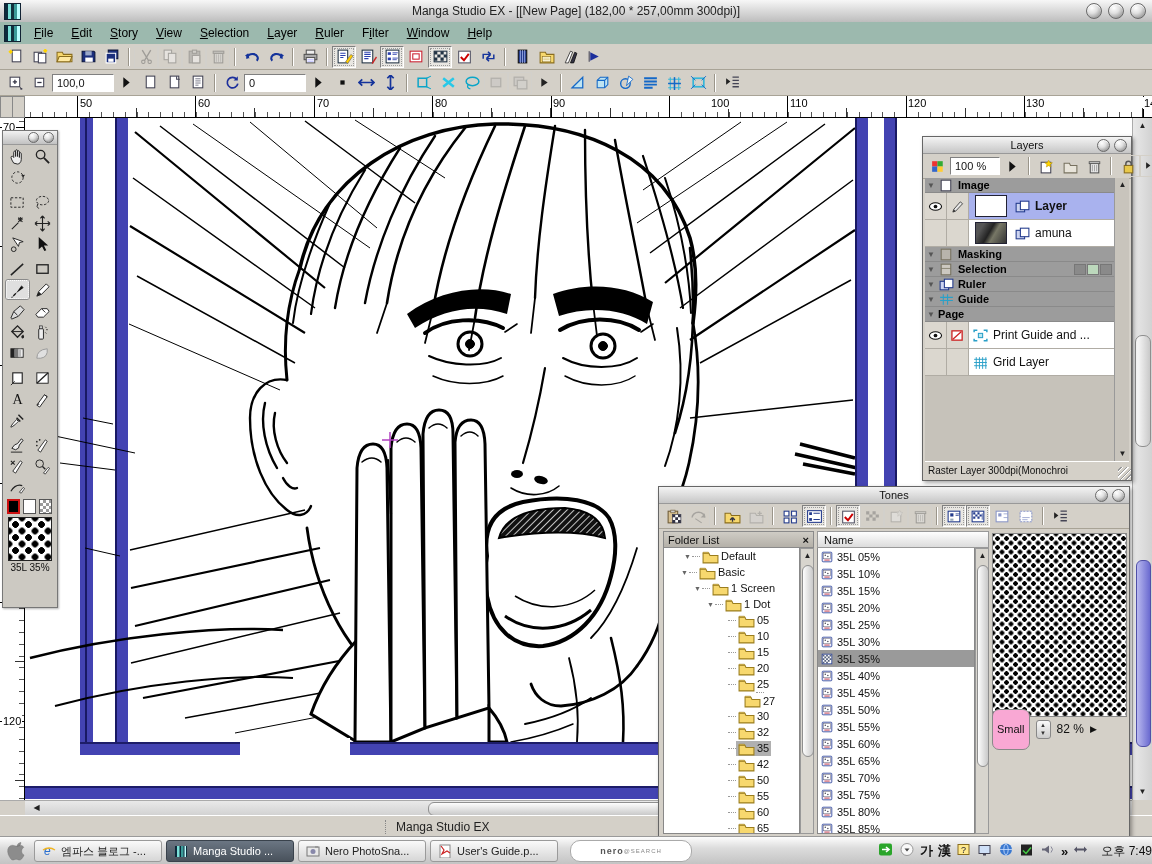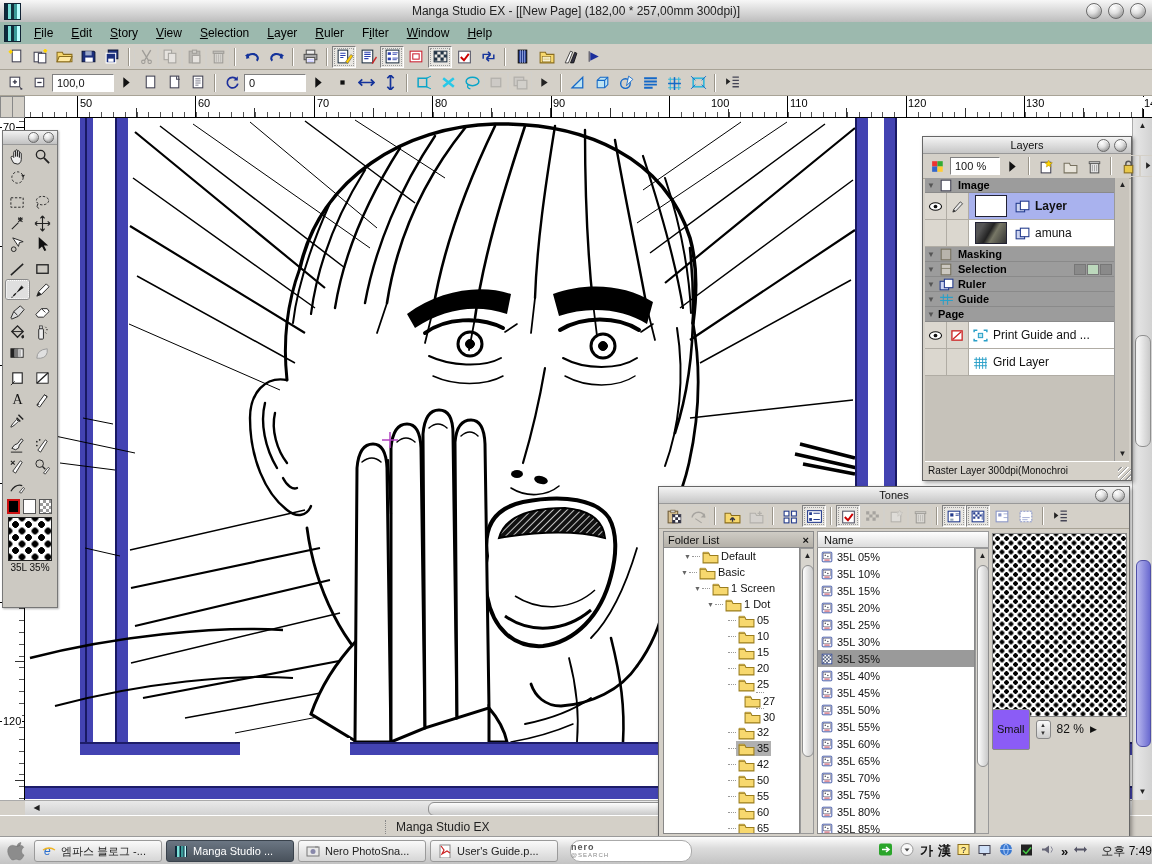--- a/index.html
+++ b/index.html
@@ -113,29 +113,29 @@
   #namepane{position:absolute;left:158px;top:44px;width:172px;bottom:3px}
   #namehdr{height:17px;background:linear-gradient(#fefefe,#dcdcdc);border:1px solid #999;font-size:11px;display:flex;align-items:center;padding-left:6px;box-sizing:border-box}
   #tlist{position:absolute;left:0;right:14px;top:17px;bottom:0;background:#fff;border:1px solid #888;border-top:none;overflow:hidden}
   .nrow{height:17px;display:flex;align-items:center;gap:3px;font-size:11px;padding-left:2px}
   .nrow.sel{background:#9a9a9a}
   .nrow .ic{width:14px;height:14px}
   #preview{position:absolute;left:333px;top:46px;width:133px;height:182px;background:#fff;border:1px solid #888;
     background-image:radial-gradient(circle,#000 2.1px,transparent 2.4px),radial-gradient(circle,#000 2.1px,transparent 2.4px);
     background-size:9px 9px;background-position:0 0,4.5px 4.5px}
   #prevctl{position:absolute;left:333px;top:232px;width:133px;height:20px;display:flex;align-items:center;gap:6px}
-  .dd{height:17px;background:#8b5cf6;border:1px solid #888;font-size:11px;display:flex;align-items:center;padding:11px 4px;border-radius:2px}
+  .dd{height:17px;background:#f9a8d4;border:1px solid #888;font-size:11px;display:flex;align-items:center;padding:11px 4px;border-radius:7px}
   .stepper{width:13px;height:17px;border:1px solid #888;border-radius:3px;background:linear-gradient(#fafafa,#ccc);font-size:6px;line-height:8px;text-align:center;color:#333}
   
   #taskbar{left:0;top:836px;width:1152px;height:28px;background:linear-gradient(#fdfdfd,#dcdcdc 40%,#c2c2c2);border-top:1px solid #9a9a9a;display:flex;align-items:center;z-index:30}
   #startbtn{width:34px;height:26px;display:flex;align-items:center;justify-content:center}
   .task{height:22px;display:flex;align-items:center;gap:4px;padding:0 6px;margin-right:4px;border:1px solid #9a9a9a;border-radius:3px;background:linear-gradient(#fafafa,#d6d6d6);font-size:11px;color:#222;width:128px;box-sizing:border-box;white-space:nowrap;overflow:hidden}
   .task.active{background:linear-gradient(#6b7683,#49525c);color:#fff;border-color:#39424c}
   .task .ic{width:16px;height:14px}
-  #nerosearch{width:120px;height:20px;background:#fff;border:1px solid #aaa;border-radius:10px;margin:0 8px;display:flex;flex-direction:column;align-items:flex-start;justify-content:center;line-height:8px}
+  #nerosearch{width:120px;height:20px;background:#fff;border:1px solid #aaa;border-radius:10px;margin:0 8px;display:flex;flex-direction:row;align-items:center;justify-content:center;line-height:8px}
   #nerosearch .b1{font-size:9px;font-weight:bold;color:#555;letter-spacing:1px}
   #nerosearch .b2{font-size:6px;color:#888;letter-spacing:1px}
   #tray{margin-left:auto;display:flex;align-items:center;gap:5px;padding-right:8px}
   #tray .ic{width:16px;height:15px}
   #tray .ttext{font-size:13px;font-weight:bold}
   #clock{font-size:12px;margin-left:4px}
 </style>
 </head>
 <body>
 
@@ -1473,21 +1473,21 @@
           <span class="hl">
             <span class="ic">
               <svg viewBox="0 0 16 14">
                 <path d="M1 4h5.5l1 2H15v7H1z" fill="#f7d86e" stroke="#9a7d1e"></path>
                 <path d="M1 4V3h5l.5 1z" fill="#f7d86e" stroke="#9a7d1e" stroke-width=".6"></path>
               </svg>
             </span>
             <span>27</span>
           </span>
         </div>
-        <div class="trow" style="padding-left: 56px; flex-direction: column;">
+        <div class="trow" style="padding-left: 56px;">
           <span class="tri"></span>
           <span class="stub"></span>
           <span class="hl">
             <span class="ic">
               <svg viewBox="0 0 16 14">
                 <path d="M1 4h5.5l1 2H15v7H1z" fill="#f7d86e" stroke="#9a7d1e"></path>
                 <path d="M1 4V3h5l.5 1z" fill="#f7d86e" stroke="#9a7d1e" stroke-width=".6"></path>
               </svg>
             </span>
             <span>30</span>

